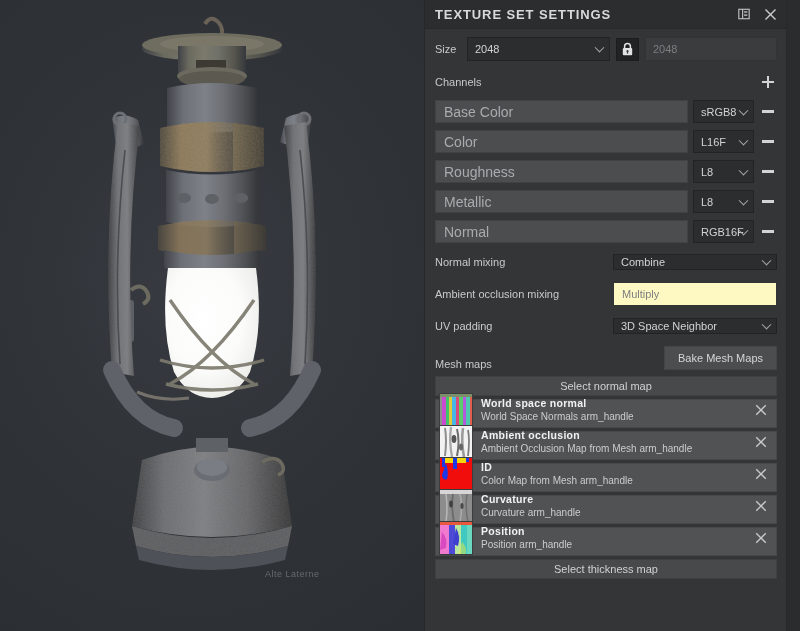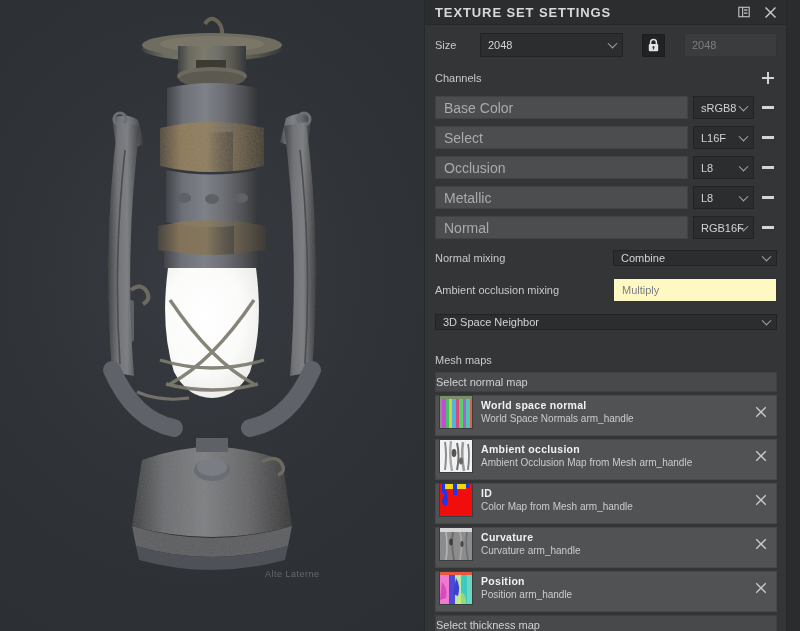--- a/index.html
+++ b/index.html
@@ -51,21 +51,21 @@
   }
   .title-btn {
     width: 26px; height: 24px;
     display: flex; align-items: center; justify-content: center;
     color: #b9babb;
   }
 
   .body { padding: 8px 10px 0 10px; flex: 0 0 auto; }
 
   
-  .size-row { display: flex; align-items: center; gap: 19px; height: 24px; margin-bottom: 10px; }
+  .size-row { display: flex; align-items: center; gap: 6px; height: 24px; margin-bottom: 10px; }
   .size-label { font-size: 11px; color: #c8c9ca; width: 26px; }
   .select {
     position: relative;
     height: 24px;
     background: #2b2d2f;
     border: 1px solid #212325;
     display: flex; align-items: center;
     padding: 0 20px 0 7px;
     font-size: 11px; color: #d2d3d4;
   }
@@ -136,26 +136,26 @@
     background: #4b4d4f; border: 1px solid #434547;
     display: flex; align-items: center;
     font-size: 11px; color: #d5d6d7;
   }
 
   
   .maplist { padding: 0 10px 0 10px; }
   .slot-btn {
     height: 20px; width: 100%;
     background: #48494b; border: 1px solid #3e4042;
-    display: flex; align-items: center; 
+    display: flex; align-items: center; justify-content: center;
     font-size: 11px; color: #d0d1d2;
     margin-bottom: 3px;
   }
   .map-item {
-    height: 41px; width: 100%;
+    height: 29px; width: 100%;
     background: #505254; border: 1px solid #46484a;
     display: flex; align-items: center;
     margin-bottom: 3px;
     padding: 0 2px 8px 3px;
   }
   .thumb {
     width: 34px; height: 34px; flex: 0 0 34px;
     border: 1px solid #3a3c3e;
     position: relative; overflow: hidden;
   }
@@ -353,31 +353,31 @@
             <div class="chan-name">Base Color</div>
             <div class="select chan-fmt">
               <span>sRGB8</span>
               <i class="chev"></i>
             </div>
             <div class="minus-btn">
                 <span></span>
               </div>
           </div>
           <div class="chan-row">
-            <div class="chan-name">Select</div>
+            <div class="chan-name">Color</div>
             <div class="select chan-fmt">
               <span>L16F</span>
               <i class="chev"></i>
             </div>
             <div class="minus-btn">
                 <span></span>
               </div>
           </div>
           <div class="chan-row">
-            <div class="chan-name">Occlusion</div>
+            <div class="chan-name">Roughness</div>
             <div class="select chan-fmt">
               <span>L8</span>
               <i class="chev"></i>
             </div>
             <div class="minus-btn">
                 <span></span>
               </div>
           </div>
           <div class="chan-row">
             <div class="chan-name">Metallic</div>
@@ -408,28 +408,32 @@
             <i class="chev"></i>
           </div>
         </div>
         <div class="mix-row">
           <div class="mix-label">Ambient occlusion mixing</div>
           <div class="mix-disabled">
             <span>Multiply</span>
           </div>
         </div>
         <div class="mix-row">
+          <div class="mix-label">UV padding</div>
           <div class="select mix-select">
             <span>3D Space Neighbor</span>
             <i class="chev"></i>
           </div>
         </div>
 
         <div class="meshmaps-row">
           <div class="lbl">Mesh maps</div>
+          <div class="bake-btn">
+            <span>Bake Mesh Maps</span>
+          </div>
         </div>
       </div>
 
       <div class="maplist">
         <div class="slot-btn">
           <span>Select normal map</span>
         </div>
 
         <div class="map-item">
           <div class="thumb">

